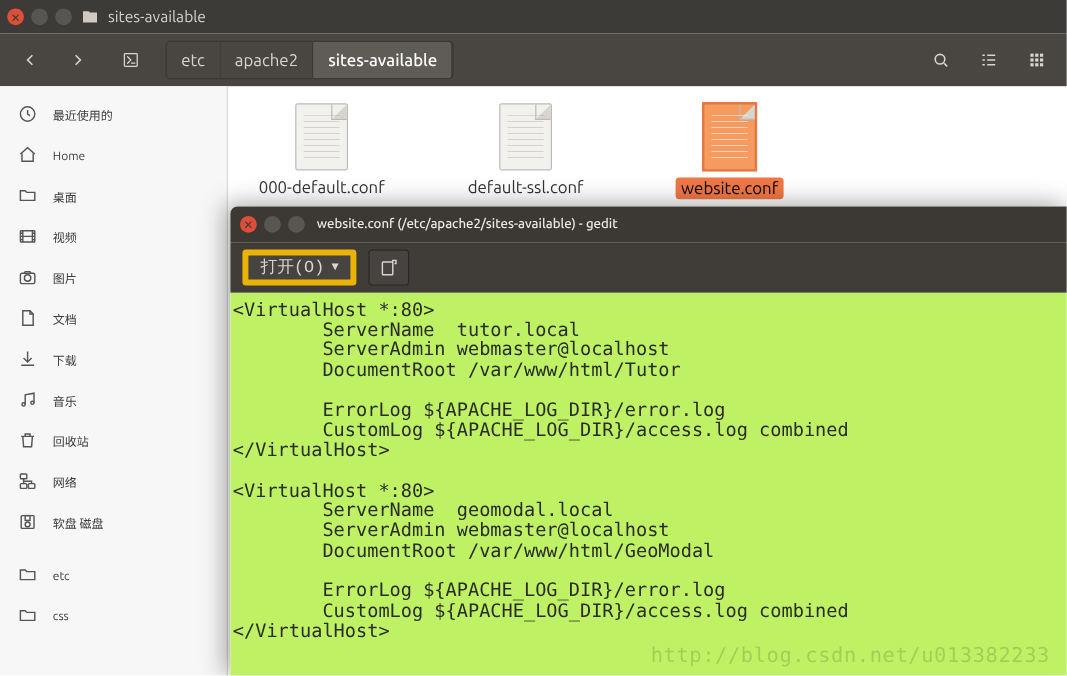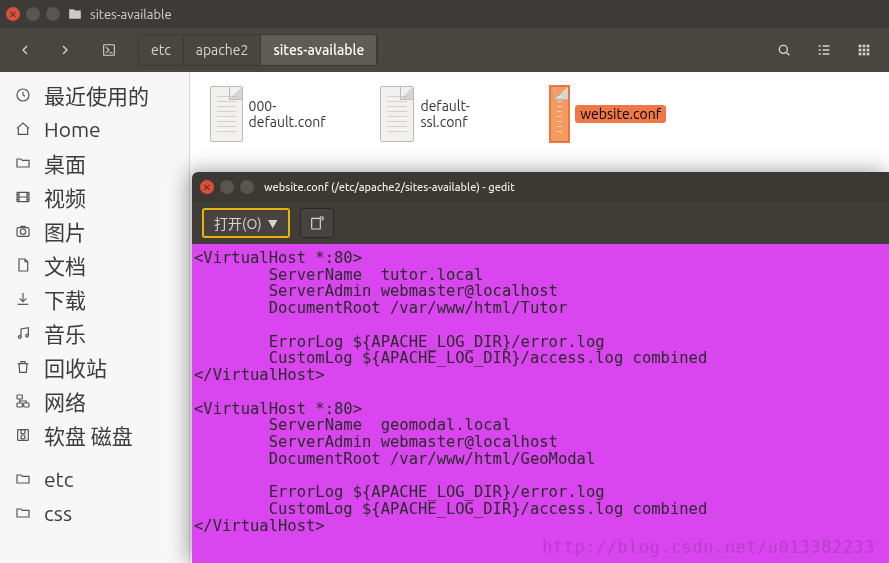--- a/index.html
+++ b/index.html
@@ -34,32 +34,32 @@
     height: 30px; padding: 0 12px; display:flex; align-items:center;
     color:#d9d4ce; font-size:14px; border-right:1px solid #3c3834;
   }
   .crumb.active { background:#5f5b55; color:#fff; font-weight:500; border-radius:0 3px 3px 0;}
   .breadcrumbs .crumb:first-child { border-radius:3px 0 0 3px; }
   .breadcrumbs { border:1px solid #3c3834; border-radius:4px; }
   .tb-spacer { flex:1; }
   .fm-body { flex:1; display:flex; background:#fff; min-height:0; }
   .sidebar {
     width: 190px; background:#f7f7f7; border-right:1px solid #d9d9d9;
-    padding: 6px 0; overflow-y:auto; font-size:21px; color:#3c3c3c;
+    padding: 6px 0; overflow-y:auto; font-size:10px; color:#3c3c3c;
   }
   .sb-item {
     display:flex; align-items:center; gap:12px; height:34px;
     padding: 0 14px; cursor:default;
   }
   .sb-item.sep { margin-top:10px; }
   .sb-icon { width:18px; display:flex; justify-content:center; color:#555; }
   .content { flex:1; padding: 14px 20px; position:relative; }
   .file-row { display:flex; gap:54px; }
   .file {
-    width:116px; display:flex; flex-direction:row; align-items:center;
+    width:116px; display:flex; flex-direction:column; align-items:center;
     gap:6px; font-size:14px; color:#333;
   }
   .file.selected .file-icon { outline:2px solid #f07746; outline-offset:-1px;}
   .file.selected .file-name { background:#f07746; color:#000000; border-radius:3px; padding: 1px 5px; }
   .file-icon { width:44px; height:56px; position:relative; }
   .doc-paper {
     position:absolute; inset:0; background:#f3f1ee; border:1px solid #bbb;
     border-radius:2px;
   }
   .doc-paper::before {
@@ -83,32 +83,33 @@
   .ge-titlebar {
     height:30px; background:#3c3834; display:flex; align-items:center;
     padding:0 8px; gap:10px; color:#d9d4ce; border-top-left-radius:6px;
   }
   .ge-title { font-size:11px; font-weight:500; color:#eeeae4; white-space:nowrap; overflow:hidden; }
   .ge-toolbar {
     height:42px; background:#403c38; display:flex; align-items:center;
     padding:0 10px; gap:10px;
   }
   .ge-open {
-    height:30px; padding:0 10px; border:2px solid #eab308; border-radius:3px;
+    height:30px; padding:0 10px; border:5px solid #eab308; border-radius:3px;
     display:flex; align-items:center; gap:6px; color:#d9d4ce; font-size:14px;
     background:#474340;
+    font-family:Liberation Mono, monospace;
   }
   .ge-open .chev { font-size:10px;}
   .ge-btn {
     height:30px; width:34px; border:1px solid #2b2824; border-radius:3px;
     display:flex; align-items:center; justify-content:center; color:#d9d4ce;
     background:#474340;
   }
   .ge-text {
-    flex:1; background:#d946ef; padding:6px 2px 0 2px;
+    flex:1; background:#bef264; padding:6px 2px 0 2px;
     font-family: "DejaVu Sans Mono","Ubuntu Mono",monospace;
     font-size:15.5px; line-height:1.08; color:#2b2b2b;
     white-space:pre; overflow:hidden;
   }
   .watermark {
     position:absolute; right:14px; bottom:6px;
     font-family: monospace; font-size:17px; color:rgba(0,0,0,.15);
     letter-spacing:.5px; pointer-events:none;
   }
   svg { width:16px; height:16px; }

